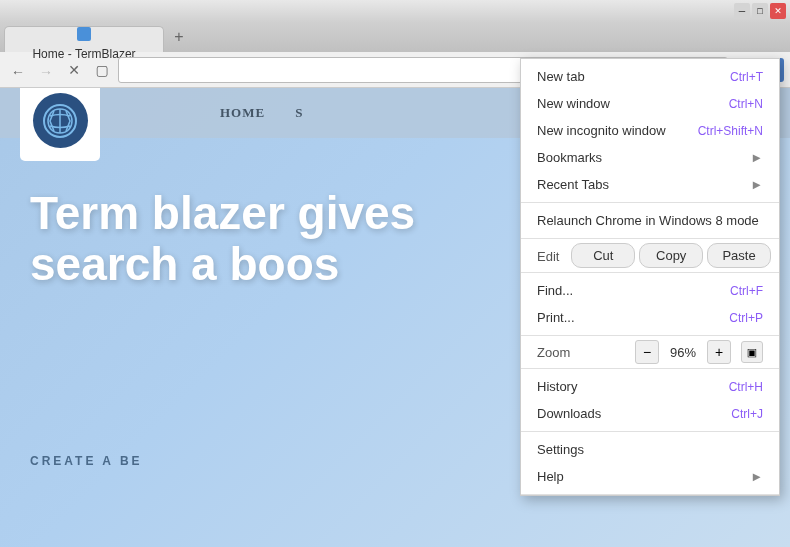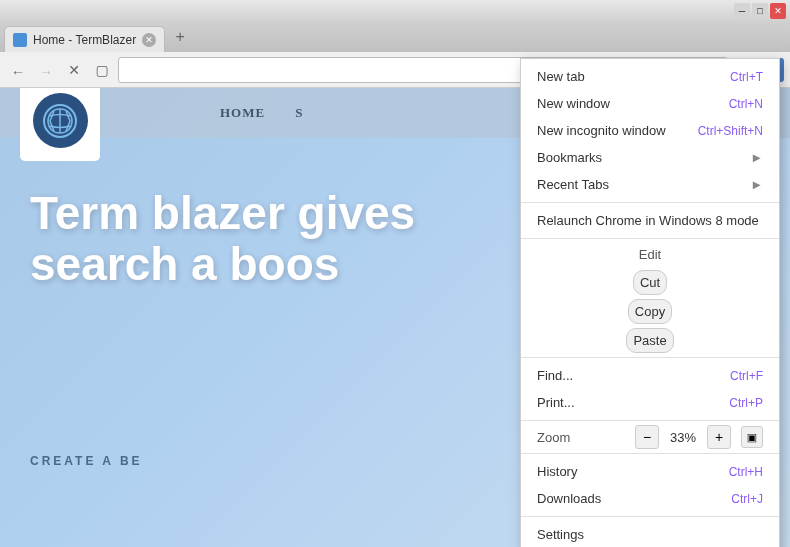--- a/index.html
+++ b/index.html
@@ -42,20 +42,21 @@
       border-radius: 5px 5px 0 0;
       display: flex;
       align-items: center;
       padding: 0 8px;
       font-size: 12px;
       color: #333;
       min-width: 160px;
       gap: 6px;
       border: 1px solid #bbb;
       border-bottom: none;
+      flex-direction: column;
     }
     .tab-icon {
       width: 14px; height: 14px;
       background: #4a90d9;
       border-radius: 2px;
       flex-shrink: 0;
     }
     .tab-close-btn {
       margin-left: auto;
       width: 14px; height: 14px;
@@ -227,25 +228,24 @@
       font-size: 12px;
     }
     .menu-item .arrow {
       margin-left: auto;
       color: #888;
     }
 
     
     .edit-row {
       display: flex;
-      align-items: center;
+      align-items: flex-end;
       padding: 4px 8px;
       border-bottom: 1px solid #e0e0e0;
       gap: 4px;
-      flex-direction: column;
     }
     .edit-label {
       color: #555;
       font-size: 13px;
       padding: 4px 8px;
     }
     .edit-btn {
       flex: 1;
       padding: 4px 6px;
       background: #f0f0f0;
@@ -405,21 +405,21 @@
     <div class="menu-item">
       <span>Print...</span>
       <span class="shortcut">Ctrl+P</span>
     </div>
   </div>
 
   <div class="zoom-row">
     <span class="zoom-label">Zoom</span>
     <div class="zoom-controls">
       <button class="zoom-btn">−</button>
-      <span class="zoom-value">33%</span>
+      <span class="zoom-value">96%</span>
       <button class="zoom-btn">+</button>
       <button class="zoom-fullscreen">▣</button>
     </div>
   </div>
 
   <div class="menu-section">
     <div class="menu-item">
       <span>History</span>
       <span class="shortcut">Ctrl+H</span>
     </div>

